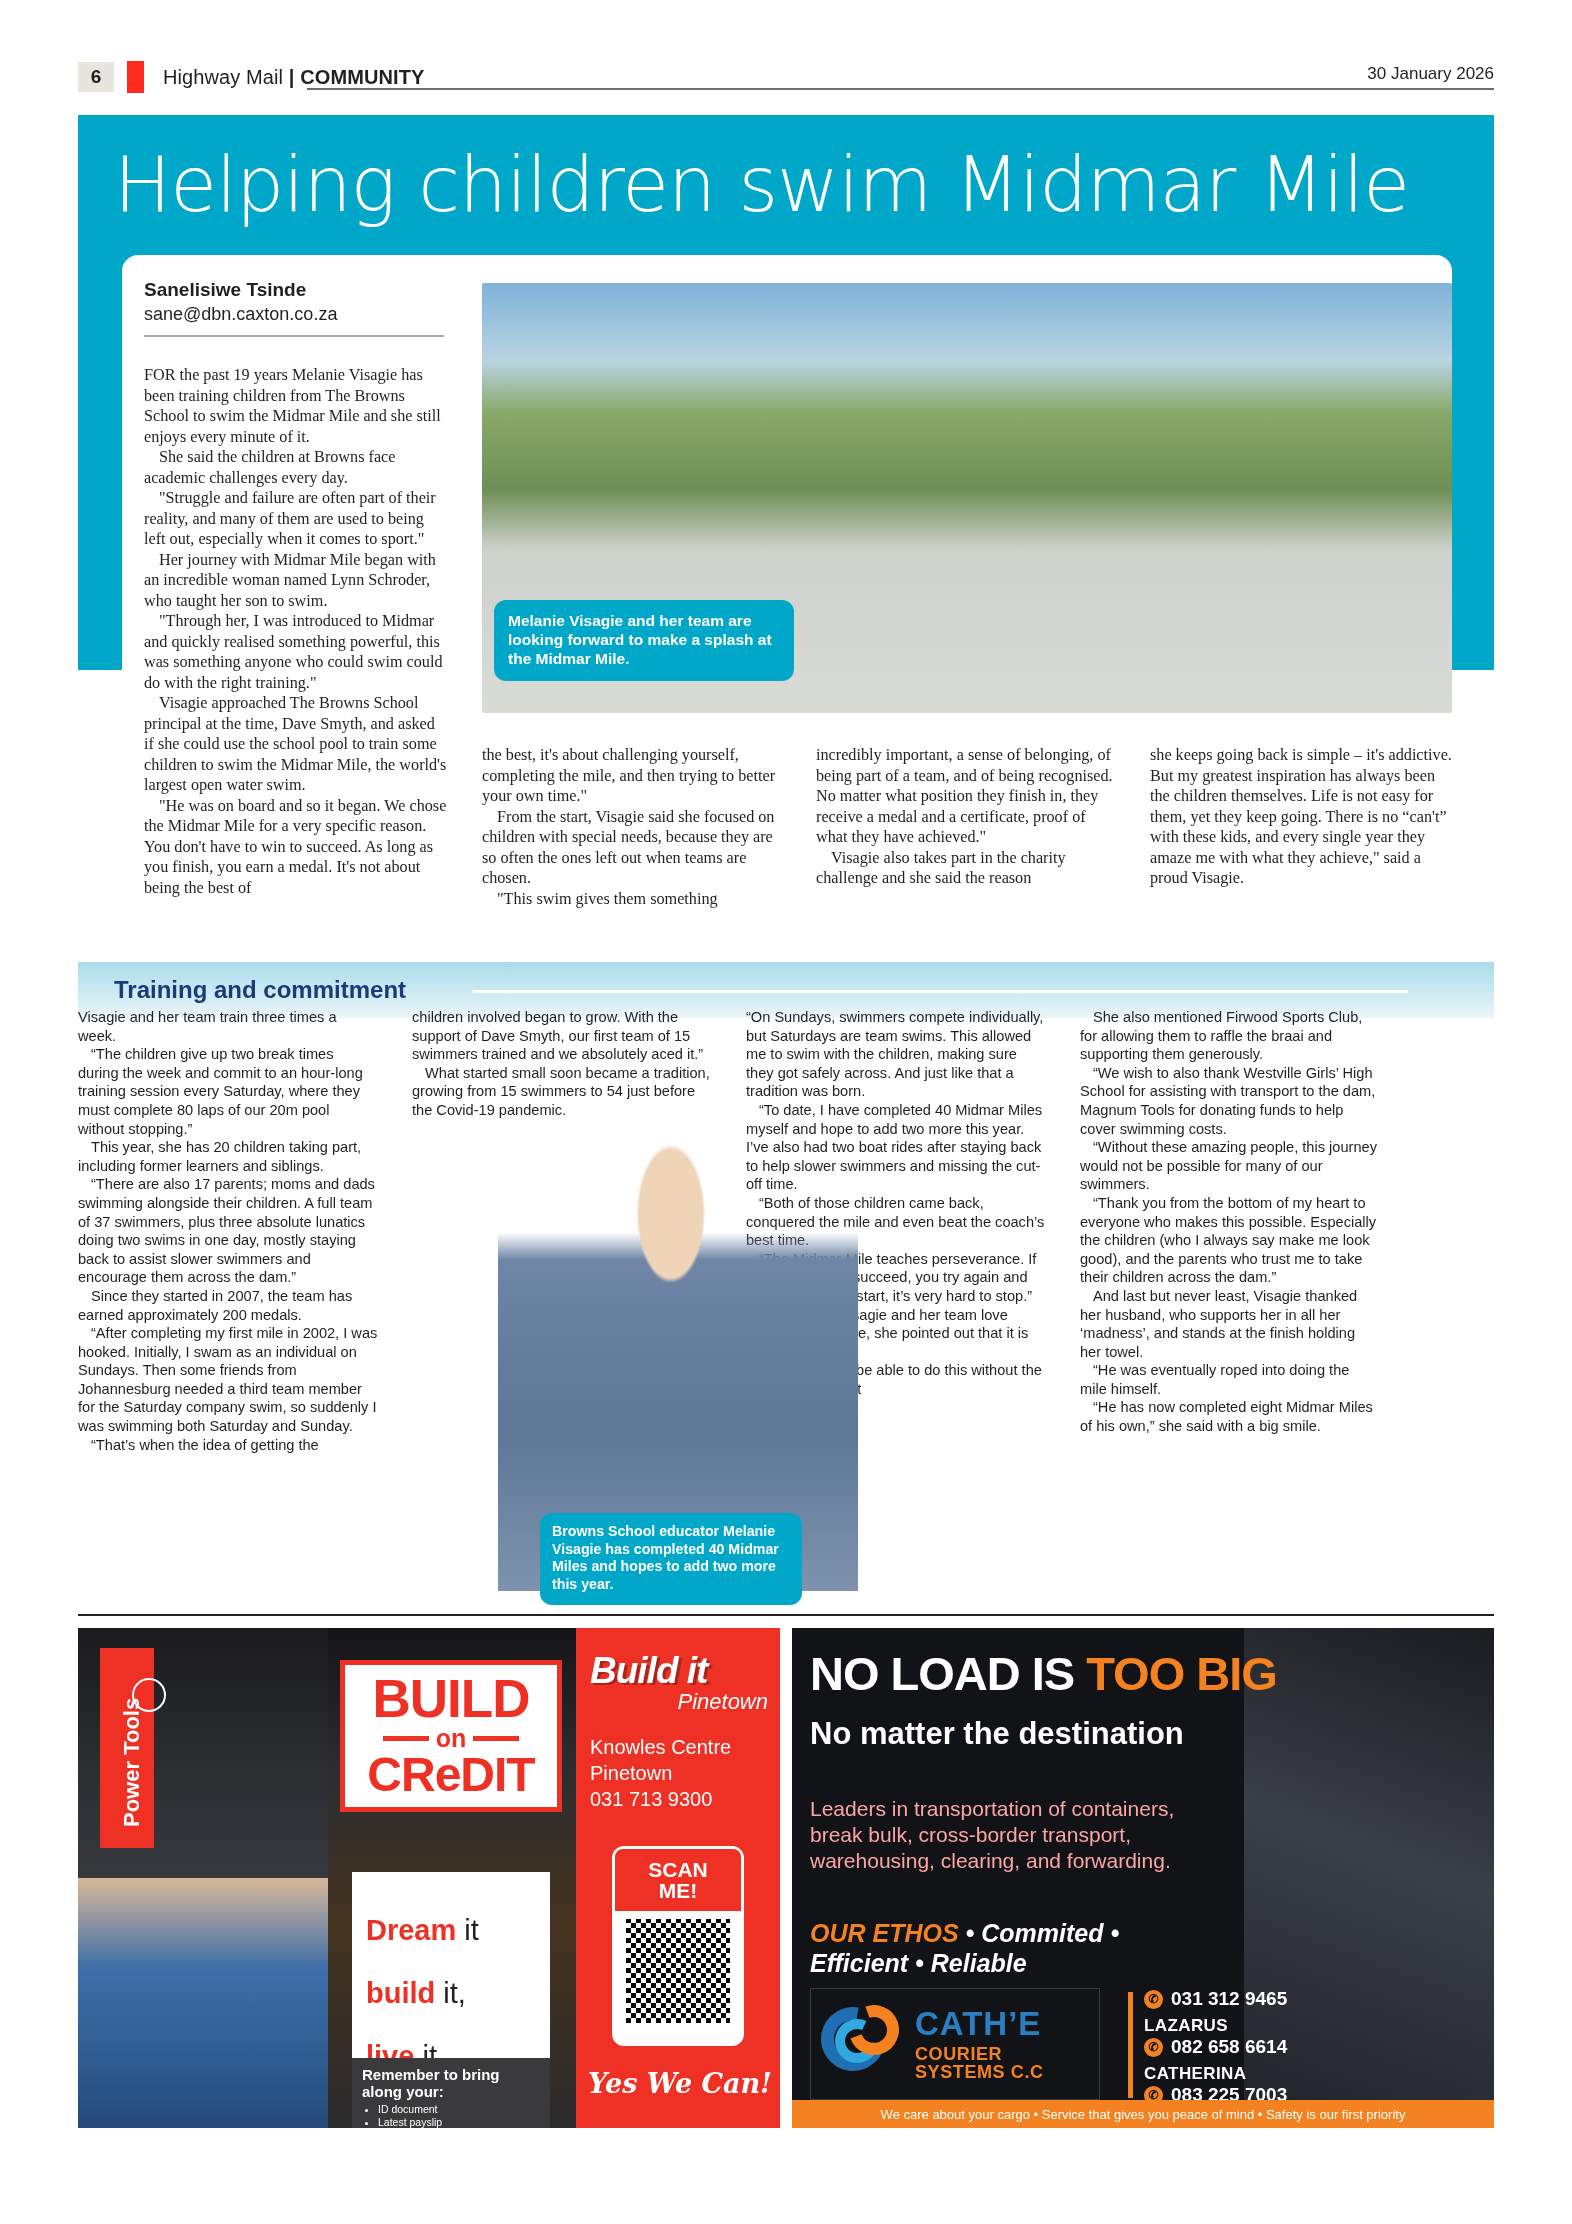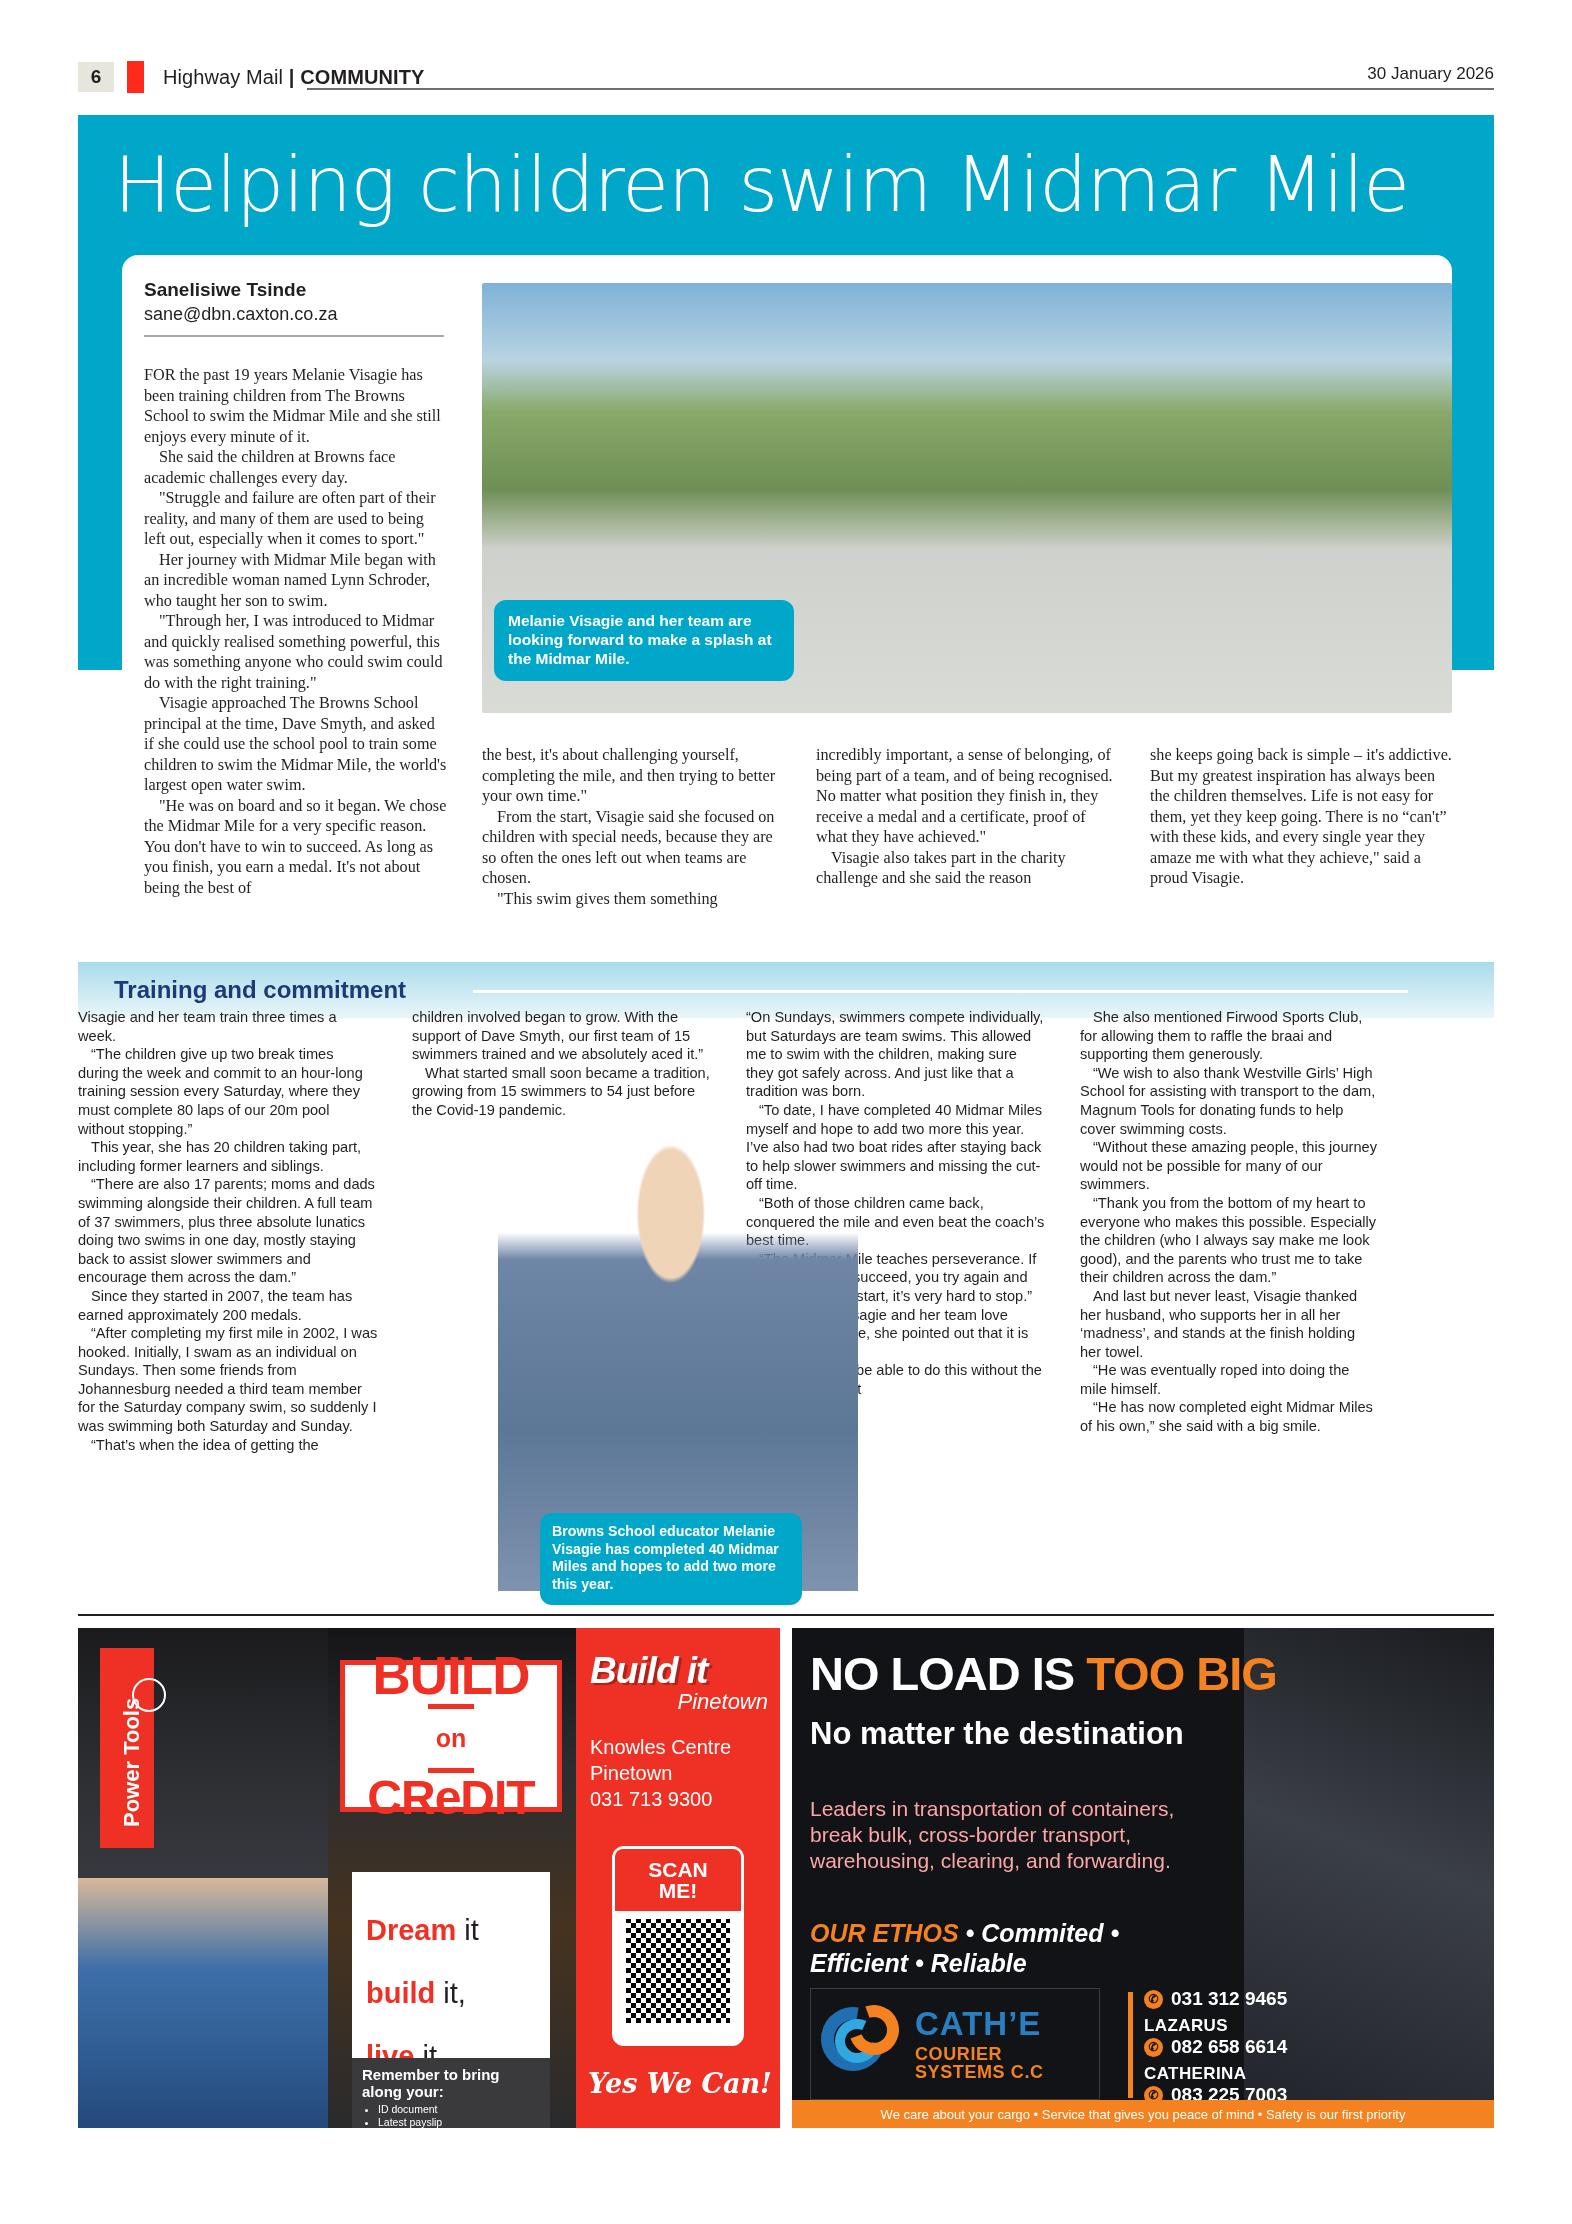--- a/index.html
+++ b/index.html
@@ -155,21 +155,21 @@
     position:absolute; left:250px; top:0; width:248px; height:500px;
     background: linear-gradient(180deg,#151518 0%, #2b2d31 28%, #46331f 60%, #2a2a2c 100%);
   }
   .bi-logo-box {
     position:absolute; left:262px; top:32px; width:222px; height:152px;
     background:#ffffff; border:5px solid #ee3124;
     display:flex; align-items:center; justify-content:center;
   }
   .bi-logo-inner { text-align:center; color:#ee3124; line-height:0.95; }
   .bi-build { font-size:53px; font-weight:700; letter-spacing:-1px; }
-  .bi-on-wrap { display:flex; align-items:center; justify-content:center; gap:18px; margin:2px 0;flex-direction:column; }
+  .bi-on-wrap { display:flex; align-items:center; justify-content:center; gap:7px; margin:2px 0; }
   .bi-dash { height:5px; width:46px; background:#ee3124; }
   .bi-on { font-size:25px; font-weight:700; }
   .bi-credit { font-size:48px; font-weight:700; letter-spacing:-1px; }
 
   .bi-dream {
     position:absolute; left:274px; top:244px; width:198px; background:#ffffff;
     padding:12px 14px 14px 14px;
   }
   .bi-dream div { font-size:29px; line-height:34px; color:#231f20; font-weight:400;margin-top:29px; }
   .bi-dream b { color:#ee3124; font-weight:700; }

